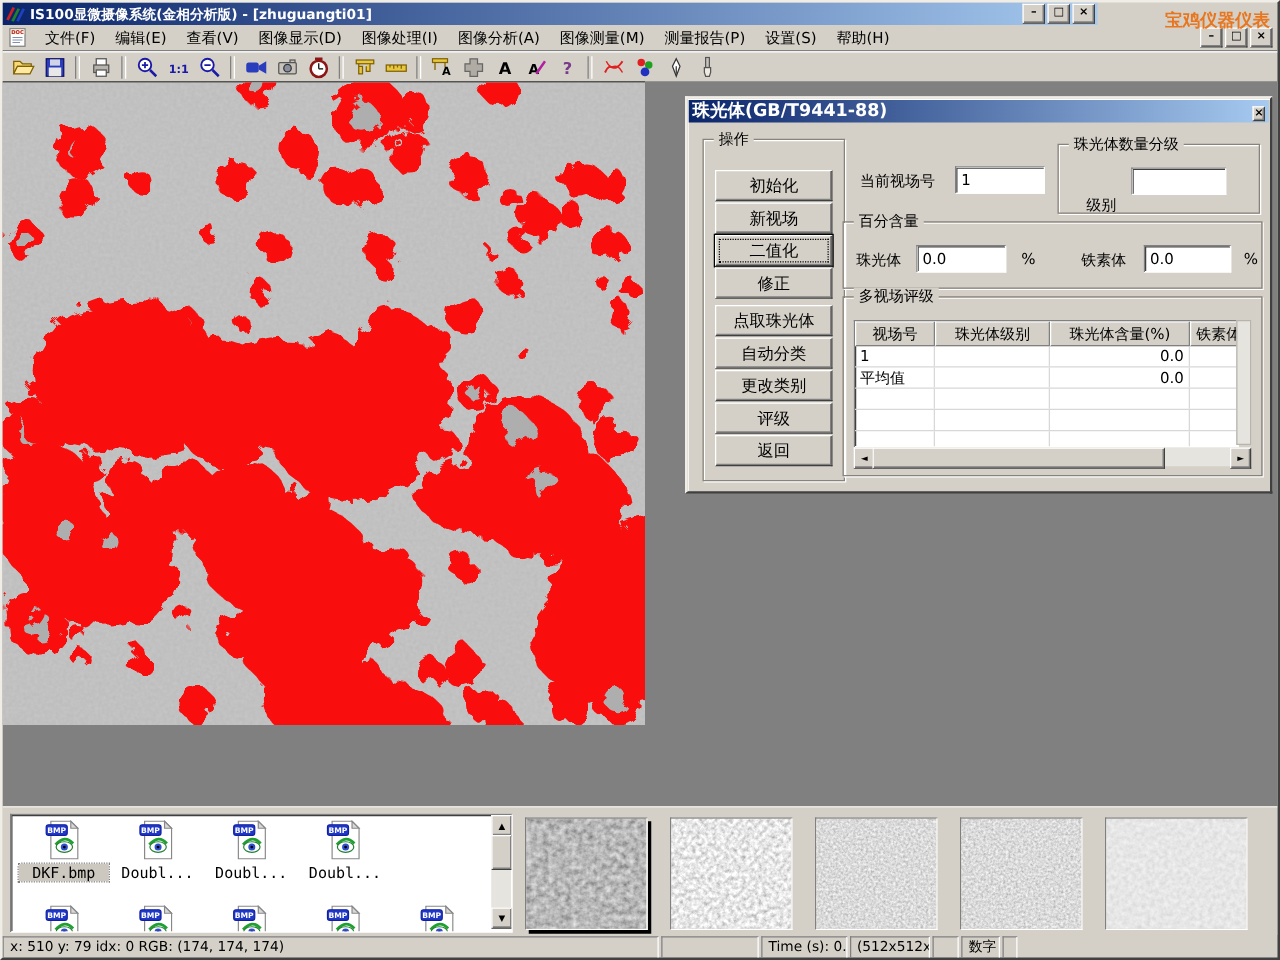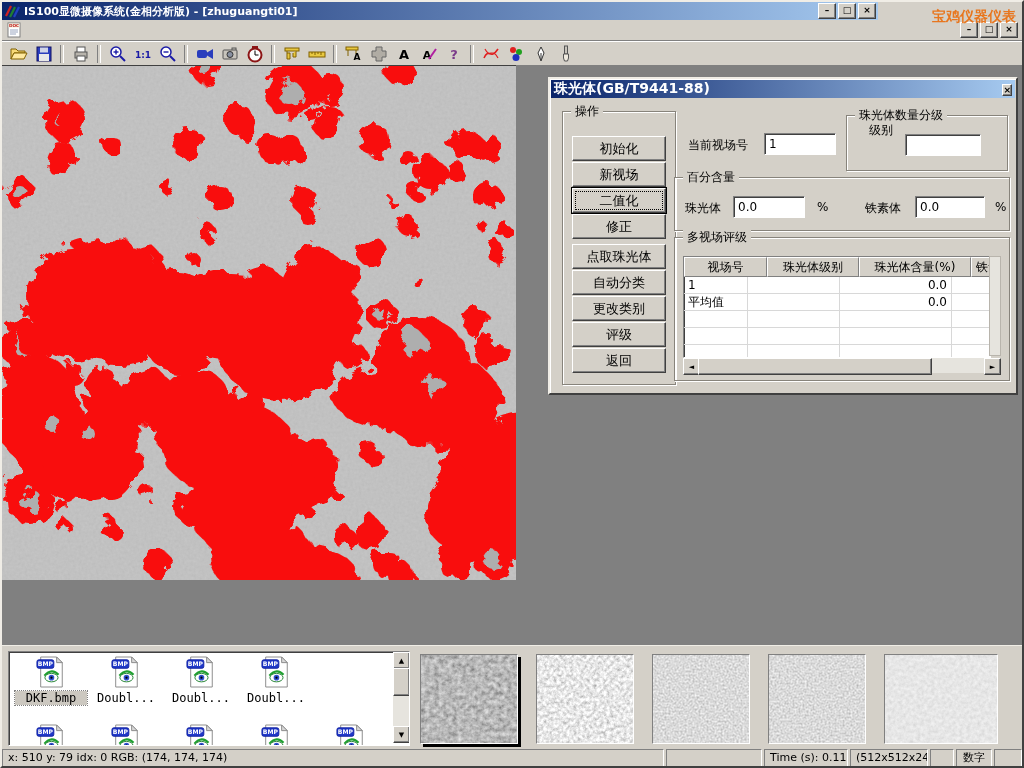--- a/index.html
+++ b/index.html
@@ -56,21 +56,21 @@
   
   .bottom{left:0;top:643px;width:1020px;height:102px;background:#d4d0c8;border-top:1px solid #f0ede6;}
   .filelist{left:6px;top:5px;width:400px;height:93px;background:#fff;border:1px solid;border-color:#808080 #fff #fff #808080;
     box-shadow:inset 1px 1px 0 #404040;overflow:hidden;}
   .file-item{position:absolute;width:72px;text-align:center;}
   .file-item .fname{font-family:"DejaVu Sans Mono","Liberation Mono",monospace;font-size:12px;white-space:nowrap;}
   .file-item .fname.sel{background:#ccc8c0;outline:1px dotted #808080;}
   .thumb{position:absolute;top:8px;border:1px solid;border-color:#808080 #fff #fff #808080;}
   .thumb.sel{box-shadow:3px 3px 0 #000;}
   
-  .statusbar{left:0;top:745px;width:1020px;height:19px;display:flex;gap:2px;padding-top:2px;}
+  .statusbar{left:0;top:745px;width:812px;height:19px;display:flex;gap:2px;padding-top:2px;}
   .sb{border:1px solid;border-color:#808080 #fff #fff #808080;font-size:11px;line-height:15px;padding:0 5px;
       white-space:nowrap;overflow:hidden;box-sizing:border-box;}
 </style>
 </head>
 <body>
 
 <div class="abs titlebar">
   <span style="display:flex">
     <svg width="16" height="14">
         <path d="M2 12 L7 2" stroke="#d02020" stroke-width="2.2" fill="none"></path>
@@ -90,20 +90,32 @@
 
 <div class="abs menubar">
   <span style="display:flex;margin-right:4px">
     <svg width="16" height="16">
         <rect x="2" y="1" width="12" height="14" fill="#fff" stroke="#808080"></rect>
         <rect x="2.5" y="1.5" width="11" height="4" fill="#f3ecd8"></rect>
         <text x="8" y="5" font-size="4.2" fill="#c02020" text-anchor="middle" font-weight="bold">DOC</text>
         <path d="M4 8 h8 M4 10 h8 M4 12 h6" stroke="#8090b0" stroke-width="0.8"></path>
       </svg>
   </span>
+  <span style="display:flex">
+      <span class="menu-item">文件(F)</span>
+      <span class="menu-item">编辑(E)</span>
+      <span class="menu-item">查看(V)</span>
+      <span class="menu-item">图像显示(D)</span>
+      <span class="menu-item">图像处理(I)</span>
+      <span class="menu-item">图像分析(A)</span>
+      <span class="menu-item">图像测量(M)</span>
+      <span class="menu-item">测量报告(P)</span>
+      <span class="menu-item">设置(S)</span>
+      <span class="menu-item">帮助(H)</span>
+    </span>
   <span class="btns">
     <span class="winbtn">–</span>
     <span class="winbtn">□</span>
     <span class="winbtn">×</span>
   </span>
 </div>
 
 <div class="abs toolbar">
     <span class="tb-btn">
       <svg width="18" height="18" viewBox="0 0 18 18">
@@ -427,39 +439,39 @@
     <div class="abs grp" style="left:12px;top:32px;width:112px;height:272px;">
       <span class="legend lbl">操作</span>
       <span><div class="btn" style="top: 24px;">初始化</div><div class="btn" style="top: 50px;">新视场</div><div class="btn default" style="top: 76px;">二值化</div><div class="btn" style="top: 102px;">修正</div><div class="btn" style="top: 132px;">点取珠光体</div><div class="btn" style="top: 158px;">自动分类</div><div class="btn" style="top: 184px;">更改类别</div><div class="btn" style="top: 210px;">评级</div><div class="btn" style="top: 236px;">返回</div></span>
     </div>
 
     <span class="abs lbl" style="left:138px;top:58px;">当前视场号</span>
     <input class="abs field" style="left: 214px; top: 54px; width: 72px; height: 22px;" value="1">
 
     <div class="abs grp" style="left:296px;top:36px;width:160px;height:54px;">
       <span class="legend lbl">珠光体数量分级</span>
-      <span class="abs lbl" style="left:22px;top:6px;">级别</span>
+      <span class="abs lbl" style="left:22px;top:40px;">级别</span>
       <input class="abs field" style="left: 58px; top: 18px; width: 76px; height: 22px;" value="">
     </div>
 
     <div class="abs grp" style="left:124px;top:98px;width:334px;height:52px;">
       <span class="legend lbl">百分含量</span>
       <span class="abs lbl" style="left:10px;top:22px;">珠光体</span>
       <input class="abs field" style="left: 58px; top: 18px; width: 72px; height: 22px;" value="0.0">
       <span class="abs lbl" style="left:142px;top:22px;">%</span>
       <span class="abs lbl" style="left:190px;top:22px;">铁素体</span>
       <input class="abs field" style="left: 240px; top: 18px; width: 70px; height: 22px;" value="0.0">
       <span class="abs lbl" style="left:320px;top:22px;">%</span>
     </div>
 
     <div class="abs grp" style="left:124px;top:158px;width:334px;height:142px;">
       <span class="legend lbl">多视场评级</span>
       <div class="abs mv-table" style="left:8px;top:18px;width:306px;height:100px;">
           <div class="mv-row hdr">
-            <span class="mv-cell" style="width: 83px;">视场号</span>
+            <span class="mv-cell" style="width: 64px;">视场号</span>
             <span class="mv-cell" style="width: 92px;">珠光体级别</span>
             <span class="mv-cell" style="width: 112px;">珠光体含量(%)</span>
             <span class="mv-cell" style="width: 60px;">铁素体含量(%)</span>
           </div>
           <div class="mv-row">
             <span class="mv-cell" style="width: 64px;">1</span>
             <span class="mv-cell" style="width: 92px;"></span>
             <span class="mv-cell num" style="width: 112px;">0.0</span>
             <span class="mv-cell" style="width: 60px;"></span>
           </div>

